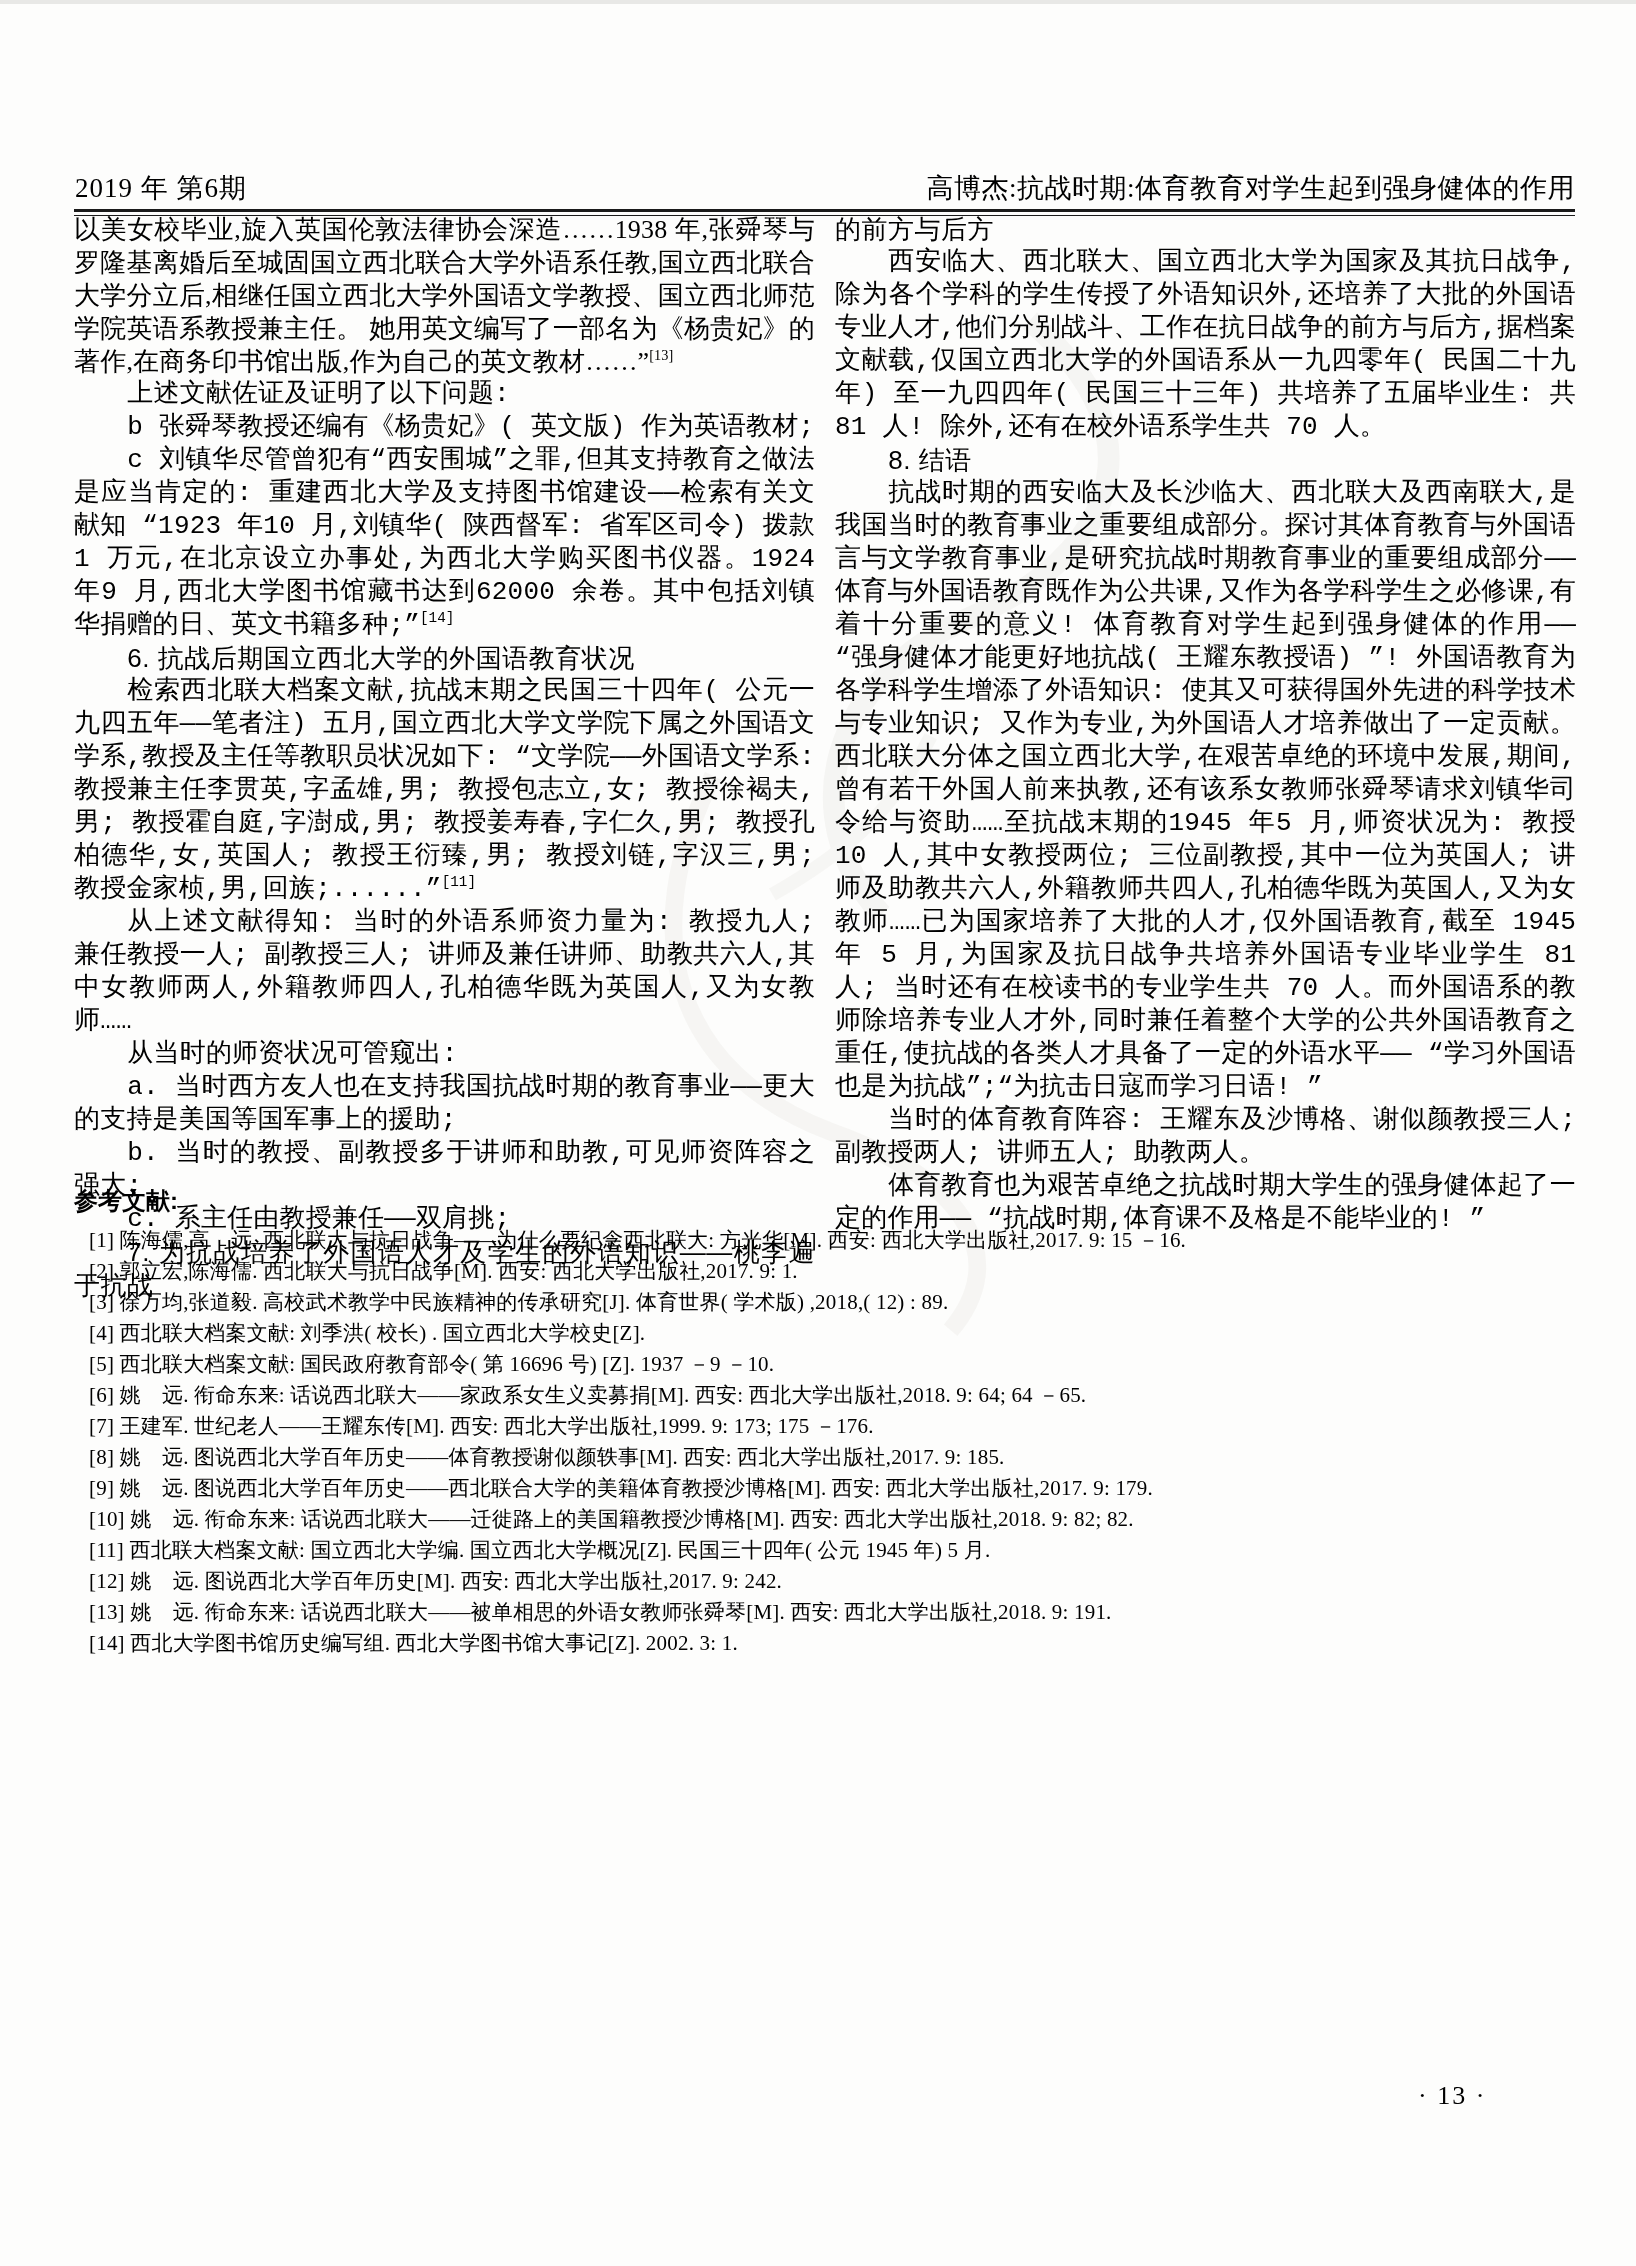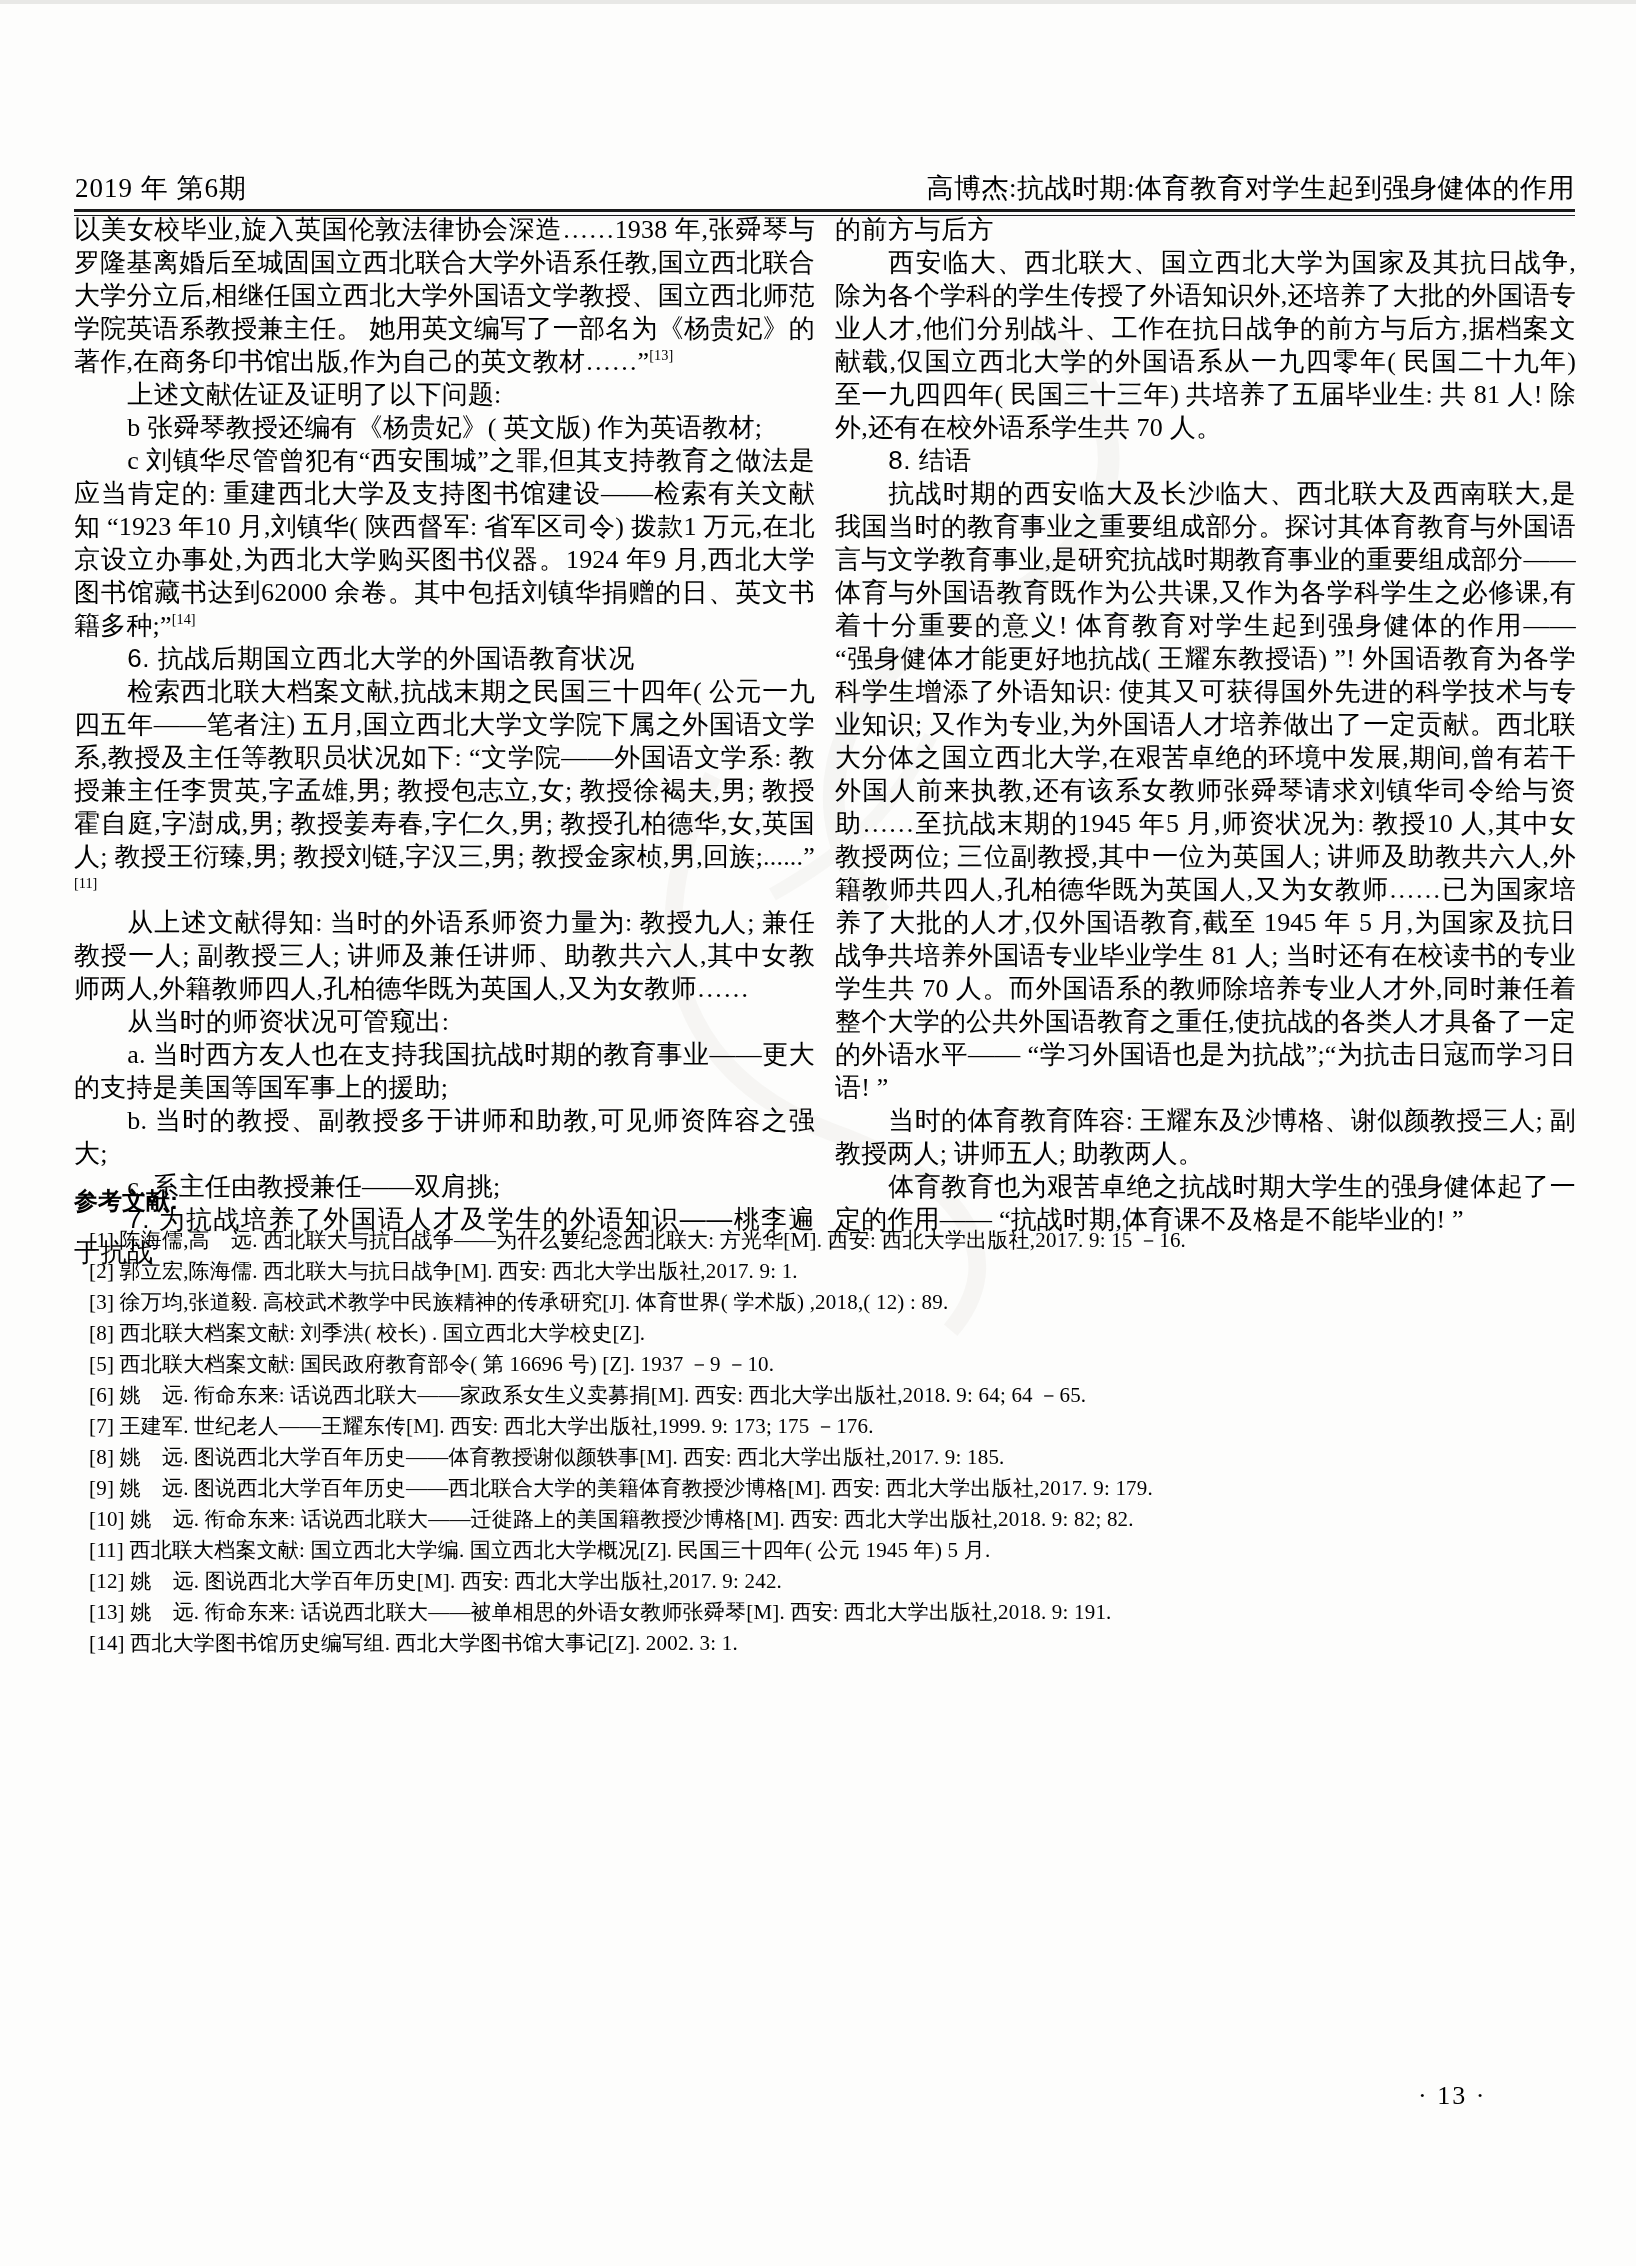--- a/index.html
+++ b/index.html
@@ -32,21 +32,21 @@
   
   .col{
     position:absolute;top:209px;width:741px;
     font-size:26px;line-height:33px;
     text-align:justify;
     letter-spacing:0.2px;
   }
   .col-left{left:74px;}
   .col-right{left:835px;}
   .col p{margin:0;}
-  .col p.indent{text-indent:2.05em;}
+  .col p.indent{text-indent:2.05em;font-family:Liberation Mono, monospace;}
   .col p.heading{
     font-family:"Liberation Sans","DejaVu Sans",sans-serif;
     font-weight:normal;
     letter-spacing:0.5px;
   }
   sup.ref-sup{
     font-size:0.55em;
     vertical-align:super;
     line-height:0;
     letter-spacing:0;
@@ -114,21 +114,21 @@
       <p class="body indent">抗战时期的西安临大及长沙临大、西北联大及西南联大,是我国当时的教育事业之重要组成部分。探讨其体育教育与外国语言与文学教育事业,是研究抗战时期教育事业的重要组成部分——体育与外国语教育既作为公共课,又作为各学科学生之必修课,有着十分重要的意义! 体育教育对学生起到强身健体的作用—— “强身健体才能更好地抗战( 王耀东教授语) ”!  外国语教育为各学科学生增添了外语知识: 使其又可获得国外先进的科学技术与专业知识; 又作为专业,为外国语人才培养做出了一定贡献。西北联大分体之国立西北大学,在艰苦卓绝的环境中发展,期间,曾有若干外国人前来执教,还有该系女教师张舜琴请求刘镇华司令给与资助……至抗战末期的1945 年5 月,师资状况为: 教授10 人,其中女教授两位; 三位副教授,其中一位为英国人; 讲师及助教共六人,外籍教师共四人,孔柏德华既为英国人,又为女教师……已为国家培养了大批的人才,仅外国语教育,截至 1945 年 5 月,为国家及抗日战争共培养外国语专业毕业学生 81 人; 当时还有在校读书的专业学生共 70 人。而外国语系的教师除培养专业人才外,同时兼任着整个大学的公共外国语教育之重任,使抗战的各类人才具备了一定的外语水平—— “学习外国语也是为抗战”;“为抗击日寇而学习日语! ”</p>
       <p class="body indent">当时的体育教育阵容: 王耀东及沙博格、谢似颜教授三人; 副教授两人; 讲师五人; 助教两人。</p>
       <p class="body indent">体育教育也为艰苦卓绝之抗战时期大学生的强身健体起了一定的作用—— “抗战时期,体育课不及格是不能毕业的! ”</p>
     </div>
 
   <div class="refs-heading">参考文献:</div>
   <div class="refs" id="refs">
       <p>[1] 陈海儒,高　远. 西北联大与抗日战争——为什么要纪念西北联大: 方光华[M]. 西安: 西北大学出版社,2017. 9: 15 －16.</p>
       <p>[2] 郭立宏,陈海儒. 西北联大与抗日战争[M]. 西安: 西北大学出版社,2017. 9: 1.</p>
       <p>[3] 徐万均,张道毅. 高校武术教学中民族精神的传承研究[J]. 体育世界( 学术版) ,2018,( 12) : 89.</p>
-      <p>[8] 西北联大档案文献: 刘季洪( 校长) . 国立西北大学校史[Z].</p>
+      <p>[4] 西北联大档案文献: 刘季洪( 校长) . 国立西北大学校史[Z].</p>
       <p>[5] 西北联大档案文献: 国民政府教育部令( 第 16696 号) [Z]. 1937 －9 －10.</p>
       <p>[6] 姚　远. 衔命东来: 话说西北联大——家政系女生义卖募捐[M]. 西安: 西北大学出版社,2018. 9: 64; 64 －65.</p>
       <p>[7] 王建军. 世纪老人——王耀东传[M]. 西安: 西北大学出版社,1999. 9: 173; 175 －176.</p>
       <p>[8] 姚　远. 图说西北大学百年历史——体育教授谢似颜轶事[M]. 西安: 西北大学出版社,2017. 9:  185.</p>
       <p>[9] 姚　远. 图说西北大学百年历史——西北联合大学的美籍体育教授沙博格[M]. 西安: 西北大学出版社,2017. 9:  179.</p>
       <p>[10] 姚　远. 衔命东来: 话说西北联大——迁徙路上的美国籍教授沙博格[M]. 西安: 西北大学出版社,2018. 9: 82; 82.</p>
       <p>[11] 西北联大档案文献: 国立西北大学编. 国立西北大学概况[Z]. 民国三十四年( 公元 1945 年) 5 月.</p>
       <p>[12] 姚　远. 图说西北大学百年历史[M]. 西安: 西北大学出版社,2017. 9:  242.</p>
       <p>[13] 姚　远. 衔命东来: 话说西北联大——被单相思的外语女教师张舜琴[M]. 西安: 西北大学出版社,2018. 9: 191.</p>
       <p>[14] 西北大学图书馆历史编写组. 西北大学图书馆大事记[Z]. 2002. 3: 1.</p>

